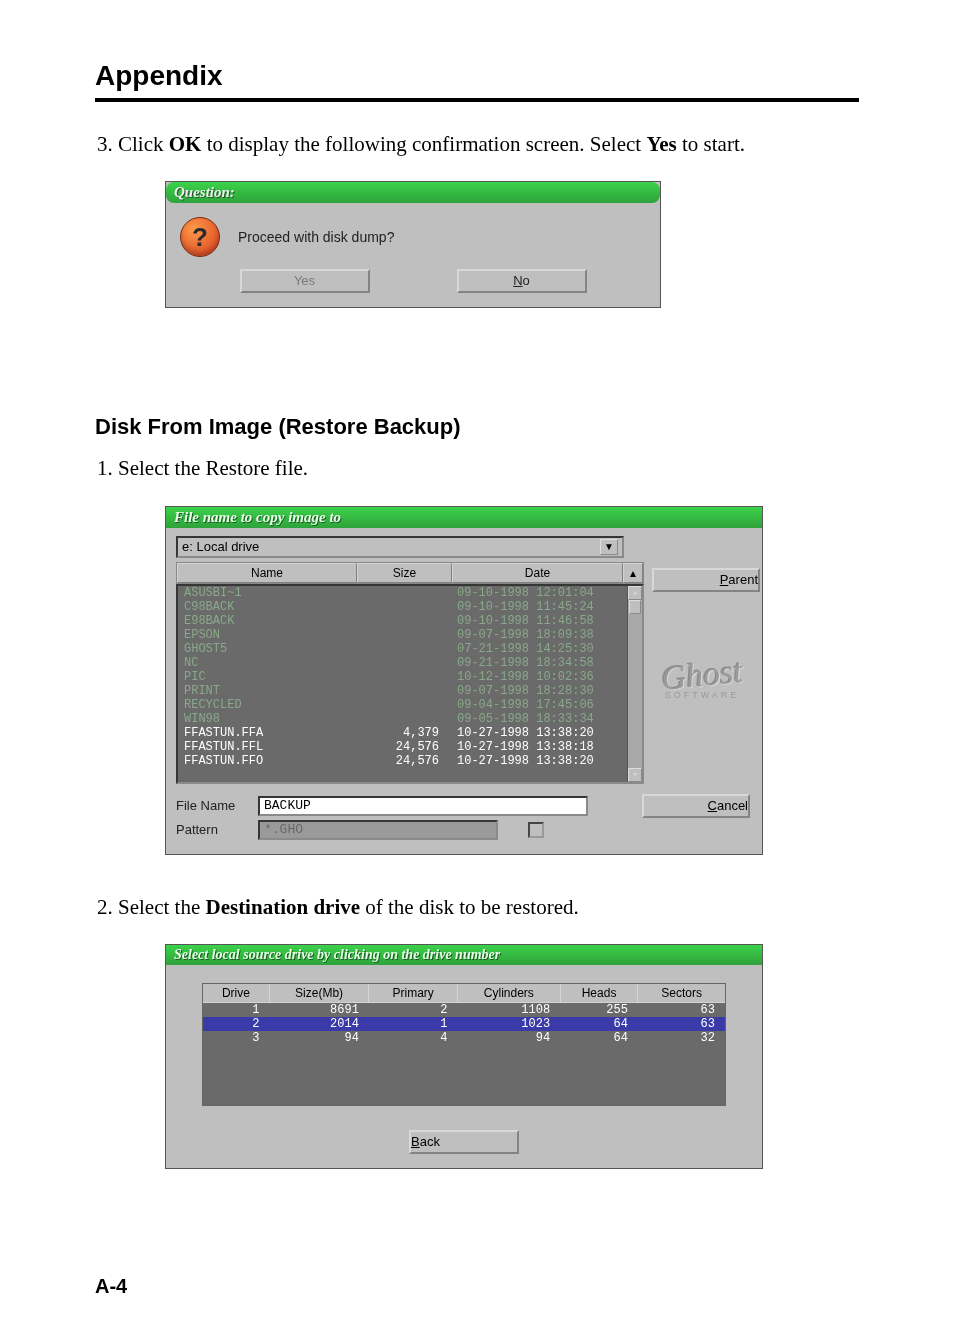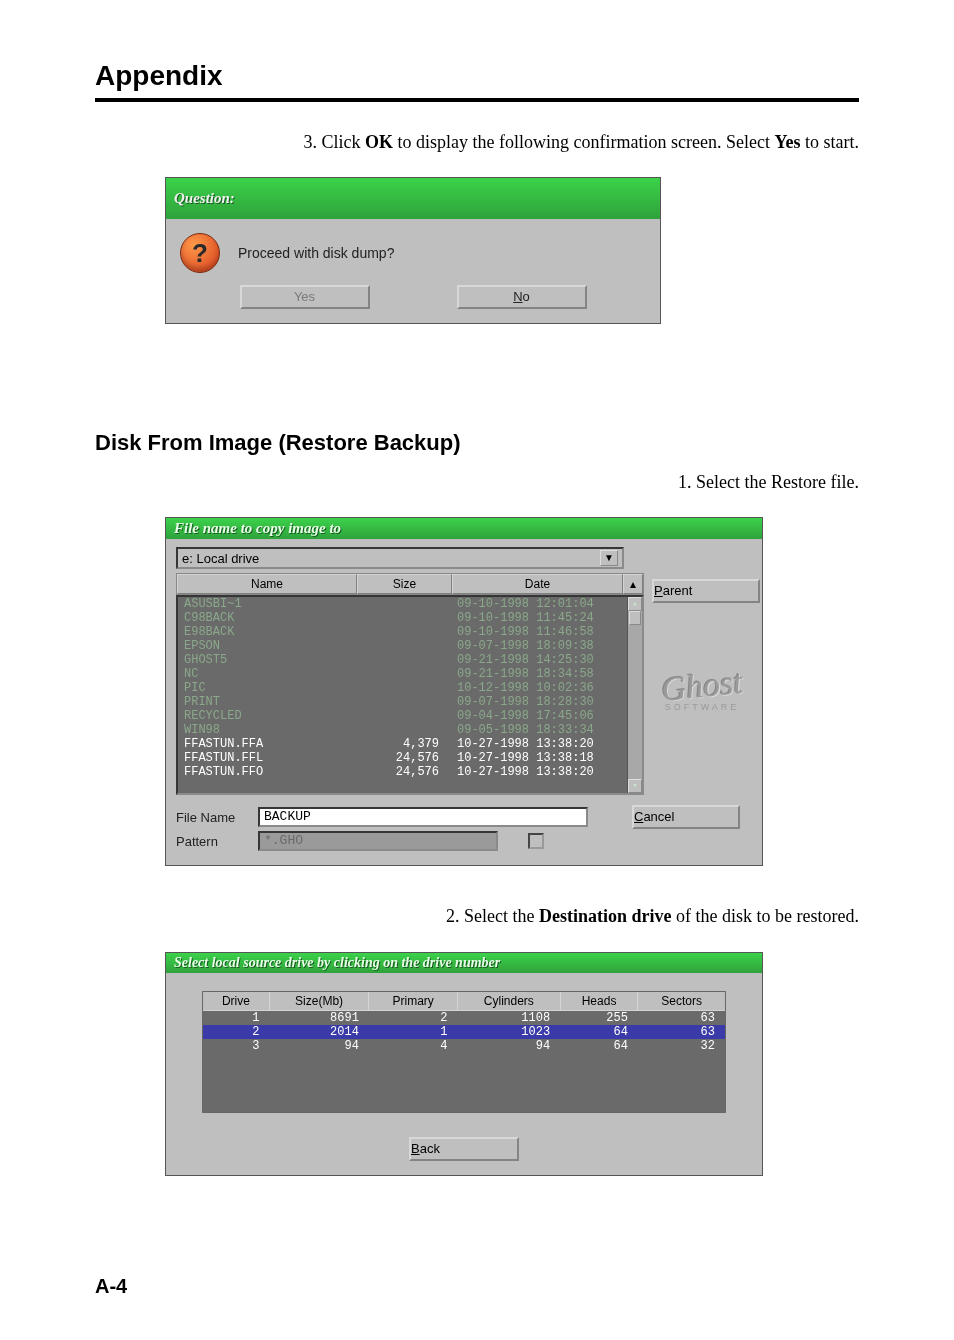--- a/index.html
+++ b/index.html
@@ -19,26 +19,25 @@
     font-weight: bold;
     font-size: 28px;
     margin: 0 0 6px 0;
   }
   .rule {
     border: none;
     border-top: 4px solid #000;
     margin: 0 0 28px 0;
   }
   .step {
-    font-size: 18px;
+    font-size: 21px;
     line-height: 1.4;
     margin: 0 0 22px 0;
     padding-left: 30px;
     text-indent: -28px;
-    text-align: right;
   }
   .sans-heading {
     font-family: Arial, Helvetica, sans-serif;
     font-weight: bold;
     font-size: 22px;
     margin: 40px 0 14px 0;
   }
   .bold { font-weight: bold; }
   .page-num {
     position: absolute;
@@ -58,22 +57,23 @@
     font-size: 14px;
     background: #bfbfbf;
   }
   .dlg1-title {
     background: linear-gradient(#3bd24a, #2fa23b);
     color: #f0f0f0;
     font-family: Georgia, "Times New Roman", serif;
     font-style: italic;
     font-weight: bold;
     font-size: 15px;
-    padding: 12px 8px;
+    padding: 2px 8px;
     text-shadow: 1px 1px 0 #1a5a22;
+    border-radius: 8px;
   }
   .dlg1-body {
     display: flex;
     align-items: center;
     padding: 14px 10px 6px 14px;
   }
   .qmark {
     width: 40px; height: 40px;
     border-radius: 50%;
     background: radial-gradient(circle at 35% 30%, #ff9a4a, #d43a1a);
@@ -153,21 +153,21 @@
     width: 110px;
     display: flex;
     flex-direction: column;
     gap: 60px;
     padding: 6px 10px 0 0;
   }
   .btn-sm {
     width: 108px; height: 24px;
     background: #bfbfbf;
     border: 2px outset #d8d8d8;
-    text-align: left;
+    text-align: right;
     line-height: 20px;
     font-size: 13px;
   }
   .ghost-logo {
     font-family: Georgia, serif;
     font-style: italic;
     color: #9a9a9a;
     font-size: 34px;
     text-align: center;
     line-height: 0.9;
@@ -248,21 +248,21 @@
     font-family: "Courier New", monospace;
     font-size: 13px;
   }
   .field-input.dim { background: #9a9a9a; color:#6a6a6a; flex: 0 0 240px; }
   .checkbox {
     width: 16px; height: 16px; background:#bfbfbf; border:2px inset #999;
     margin-left: 20px;
   }
   .right-col-bottom {
     position: absolute;
-    right: 22px;
+    right: 12px;
     display: flex; flex-direction: column; gap: 8px; padding-left: 8px;
   }
 
   
   .dlg3 {
     width: 598px;
     margin: 0 0 10px 70px;
     border: 1px solid #555;
     background: #bfbfbf;
     font-family: Tahoma, Arial, sans-serif;
@@ -377,21 +377,21 @@
               <div class="fr-date">09-10-1998 11:46:58</div>
             </div>
             <div class="file-row dim">
               <div class="fr-name">EPSON</div>
               <div class="fr-size"></div>
               <div class="fr-date">09-07-1998 18:09:38</div>
             </div>
             <div class="file-row dim">
               <div class="fr-name">GHOST5</div>
               <div class="fr-size"></div>
-              <div class="fr-date">09-21-1998 14:25:30</div>
+              <div class="fr-date">07-21-1998 14:25:30</div>
             </div>
             <div class="file-row dim">
               <div class="fr-name">NC</div>
               <div class="fr-size"></div>
               <div class="fr-date">09-21-1998 18:34:58</div>
             </div>
             <div class="file-row dim">
               <div class="fr-name">PIC</div>
               <div class="fr-size"></div>
               <div class="fr-date">10-12-1998 10:02:36</div>

